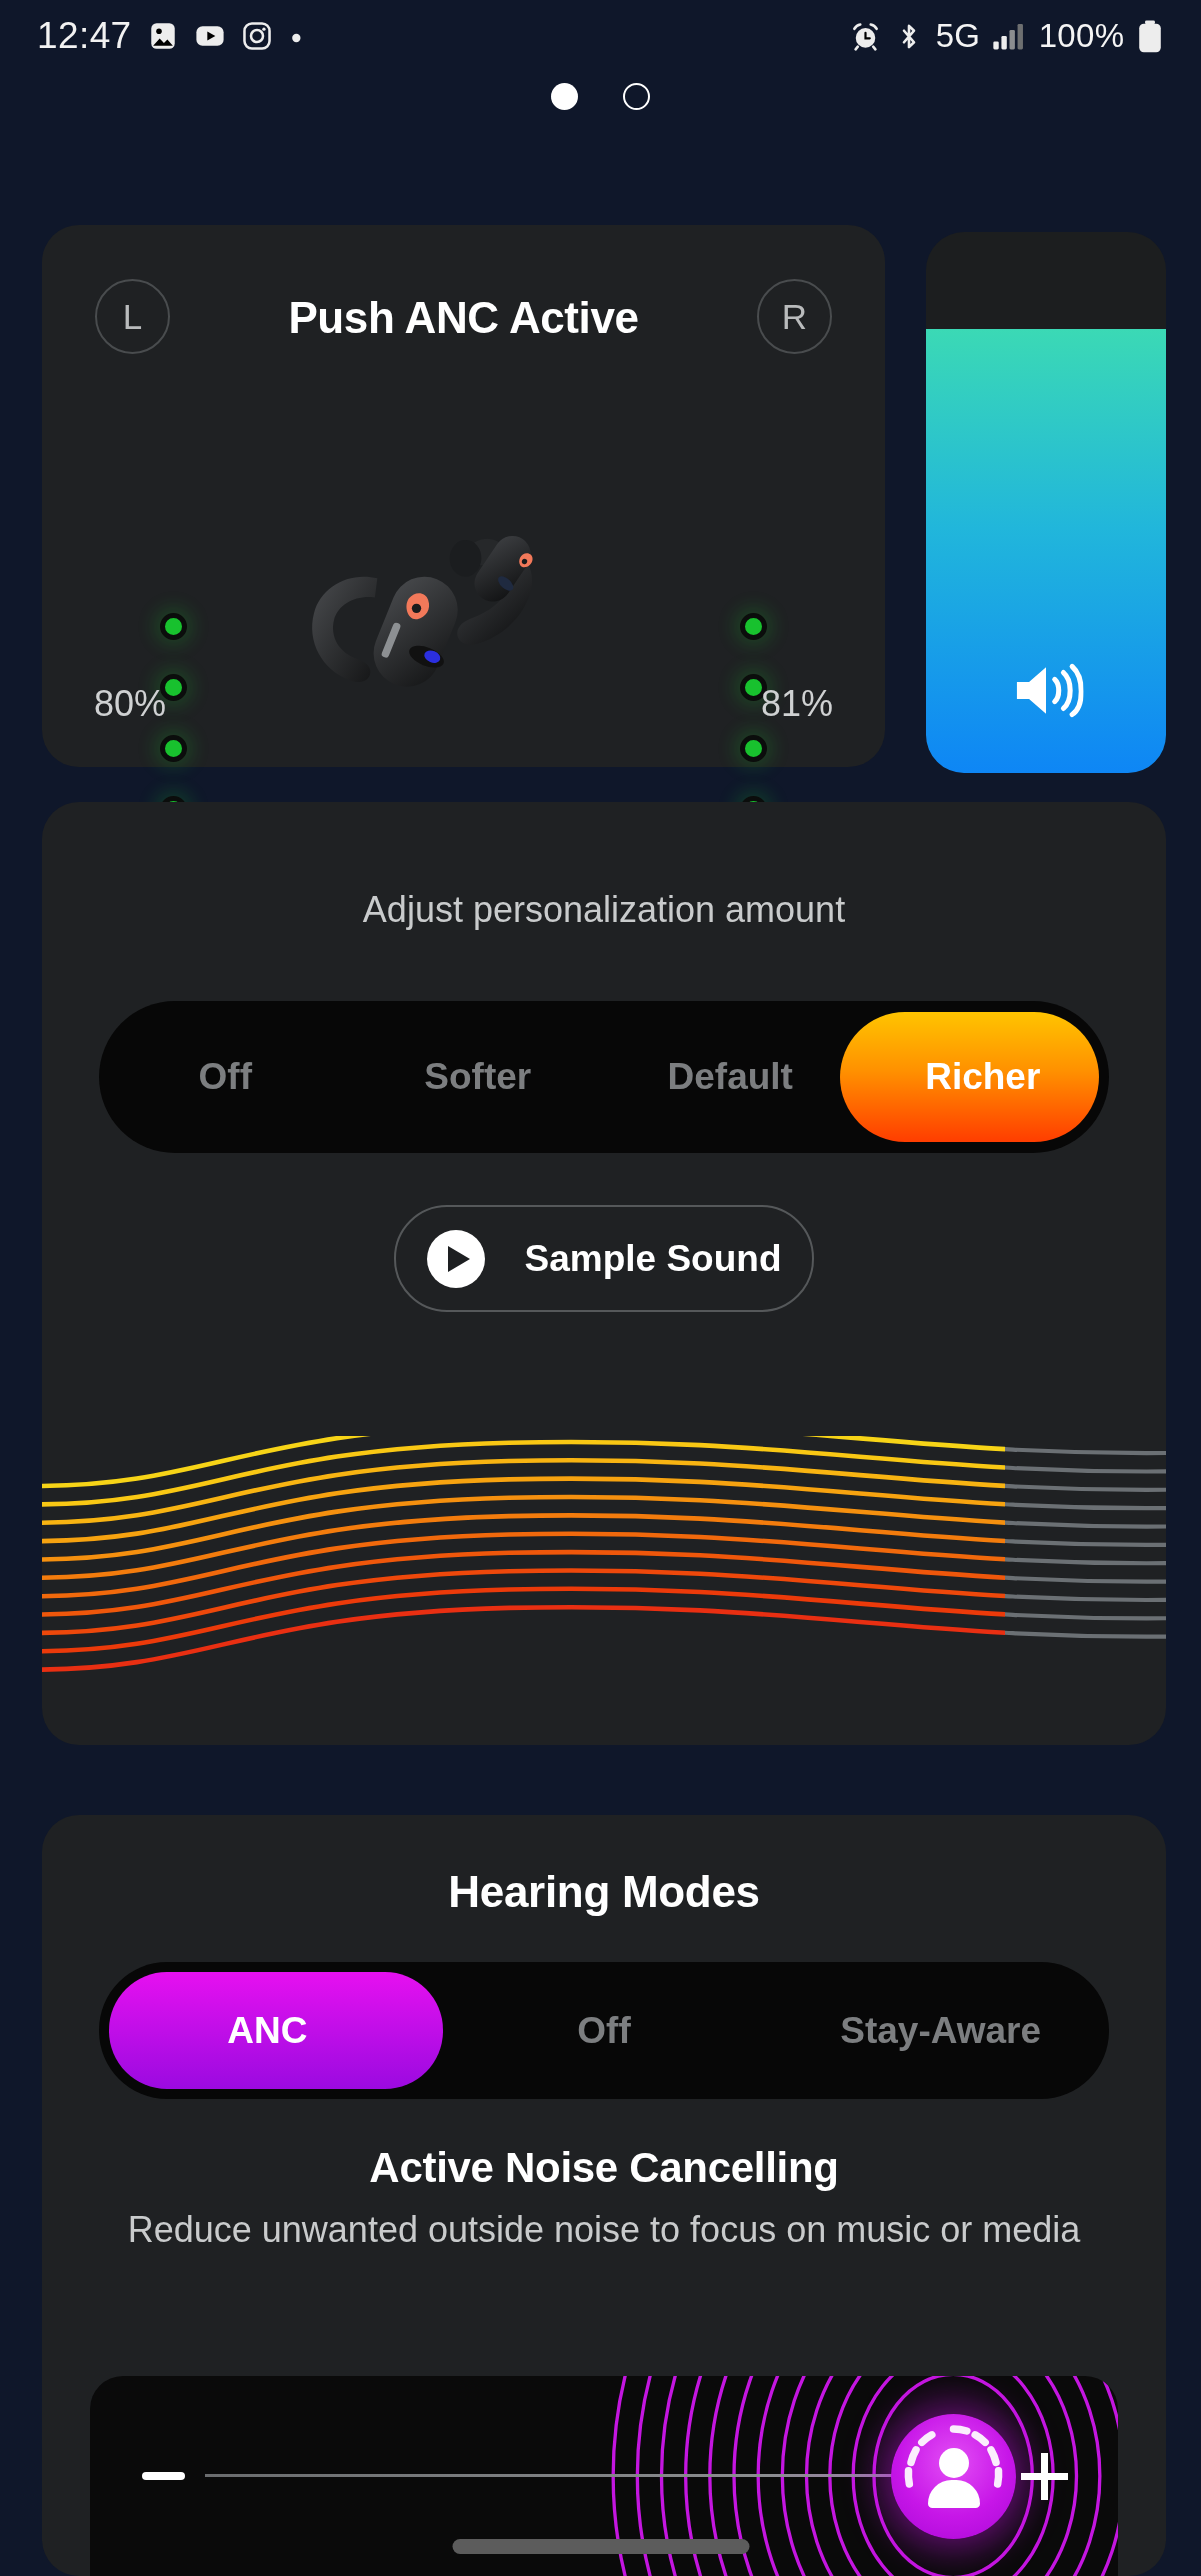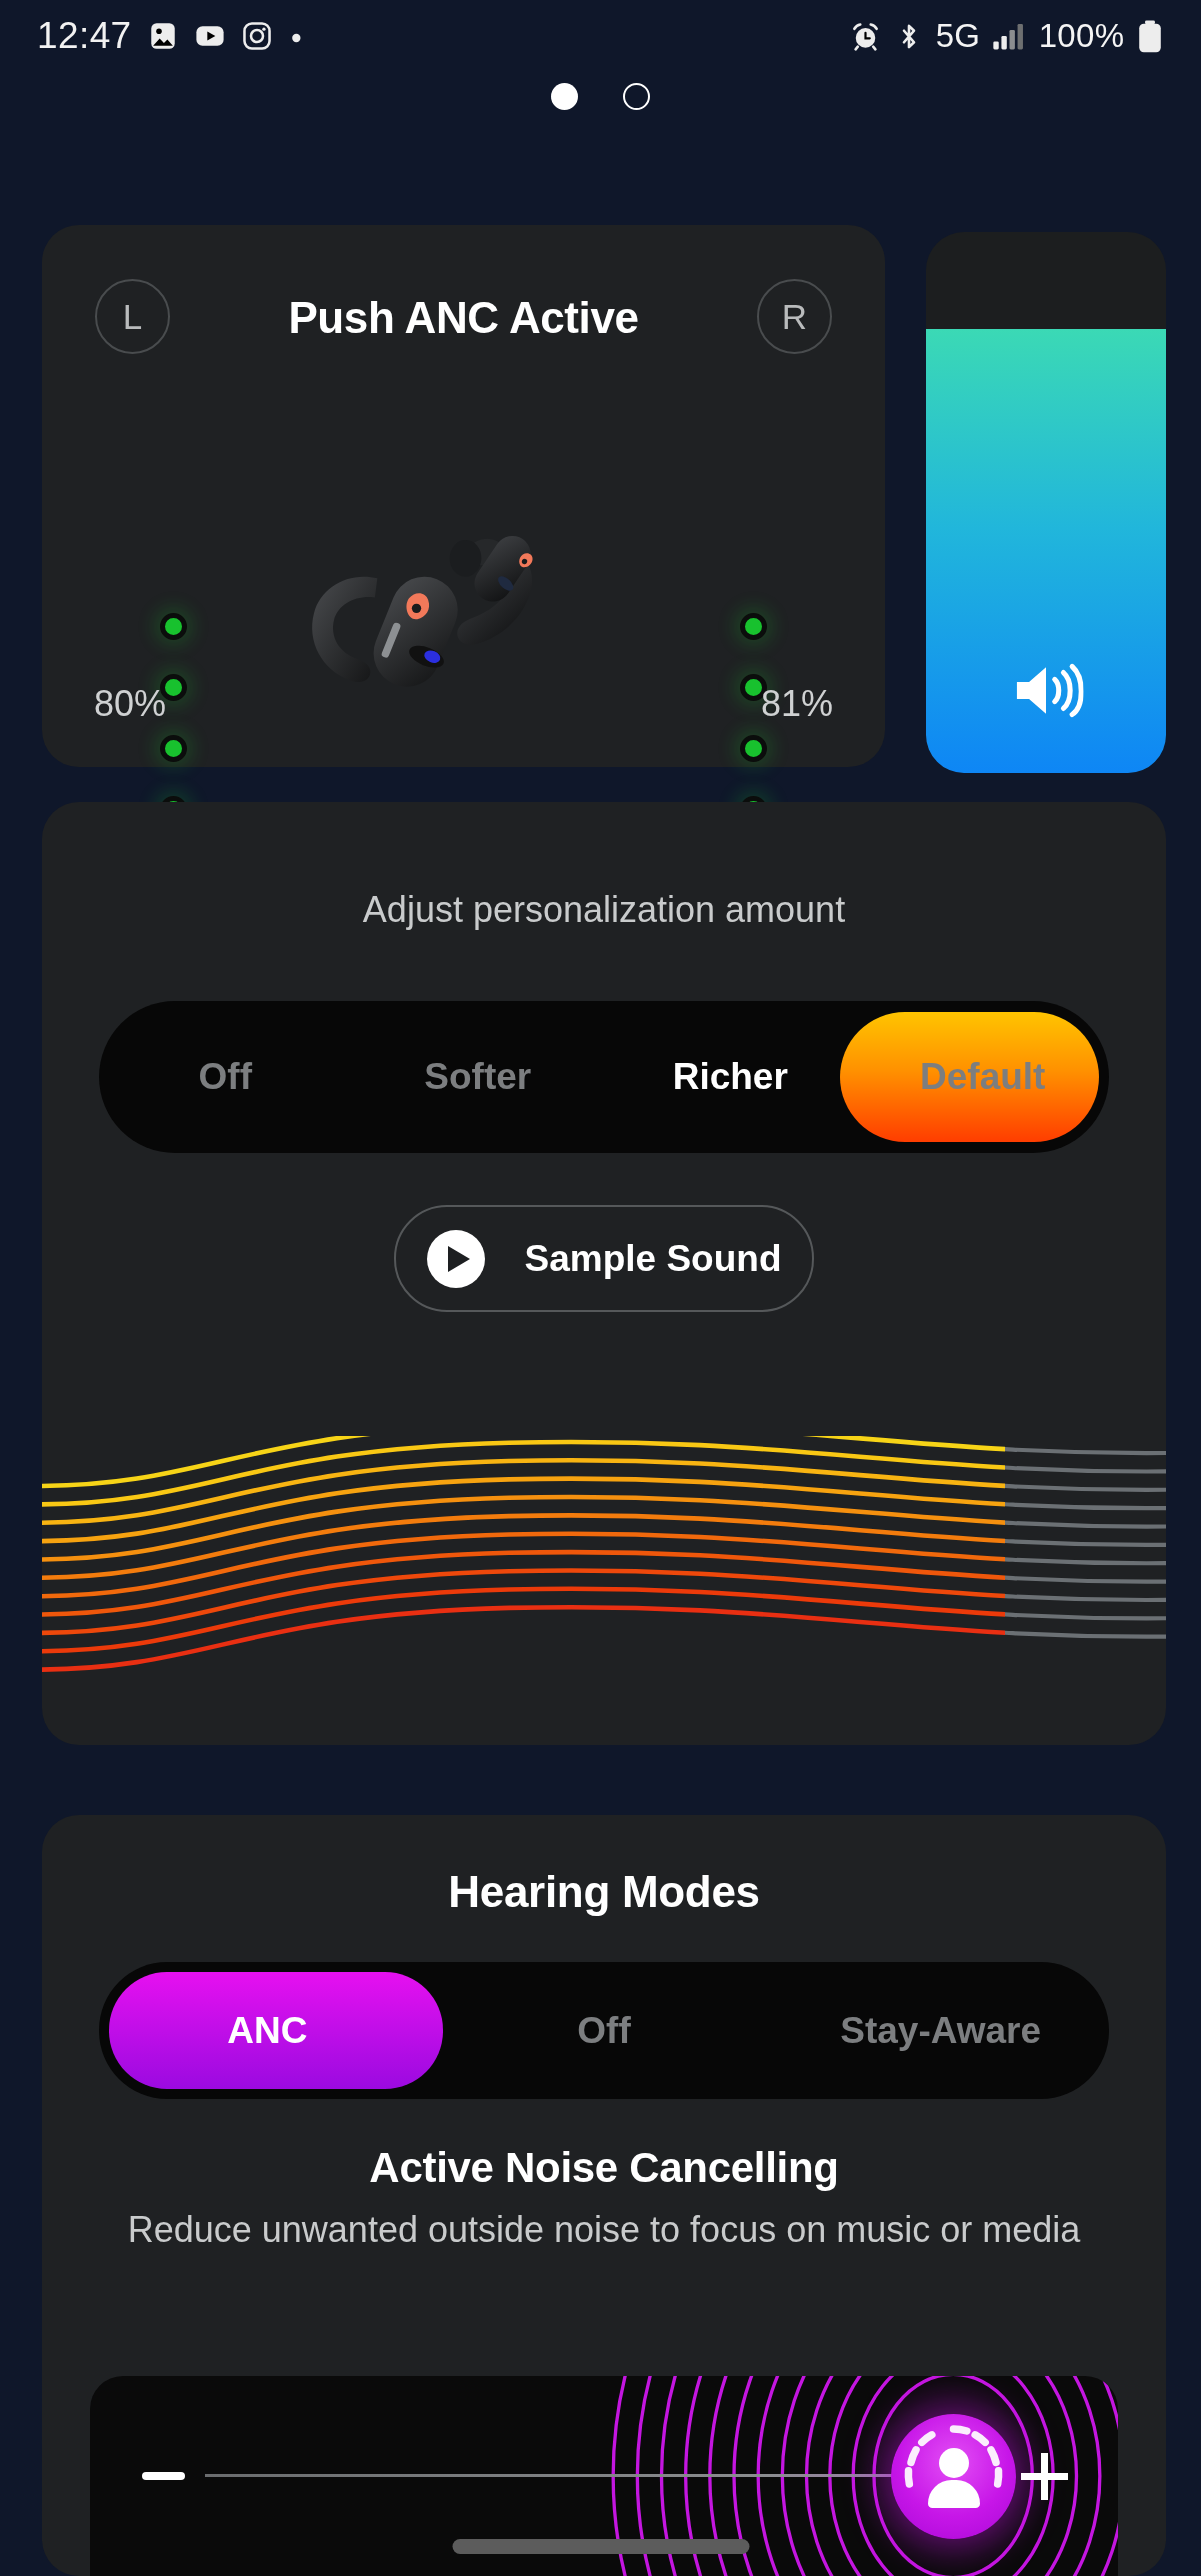--- a/index.html
+++ b/index.html
@@ -328,22 +328,22 @@
 
   <div class="card" id="personal-sound-card">
     <div style="padding-top:73px;">
       <div class="sec-sub">Adjust personalization amount</div>
     </div>
 
     <div class="seg-wrap">
       <div class="seg-pill"></div>
       <div class="seg">Off</div>
       <div class="seg">Softer</div>
+      <div class="seg">Default</div>
       <div class="seg active">Richer</div>
-      <div class="seg">Default</div>
     </div>
 
     <div class="sample-btn">
       <span class="play-circle">
           <i class="play-tri"></i>
         </span>
       <span class="sample-label">Sample Sound</span>
     </div>
 
     <div id="wave-area">

